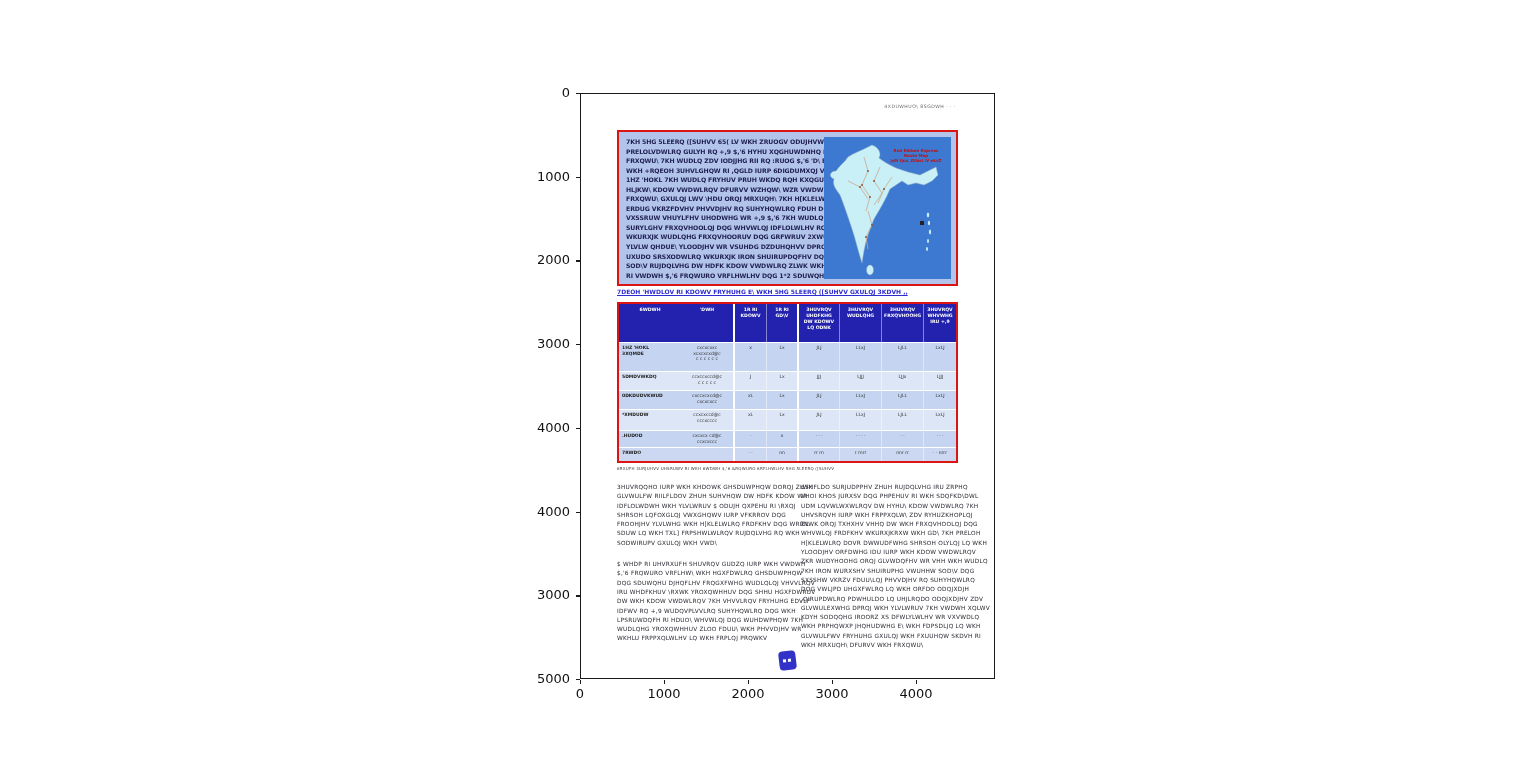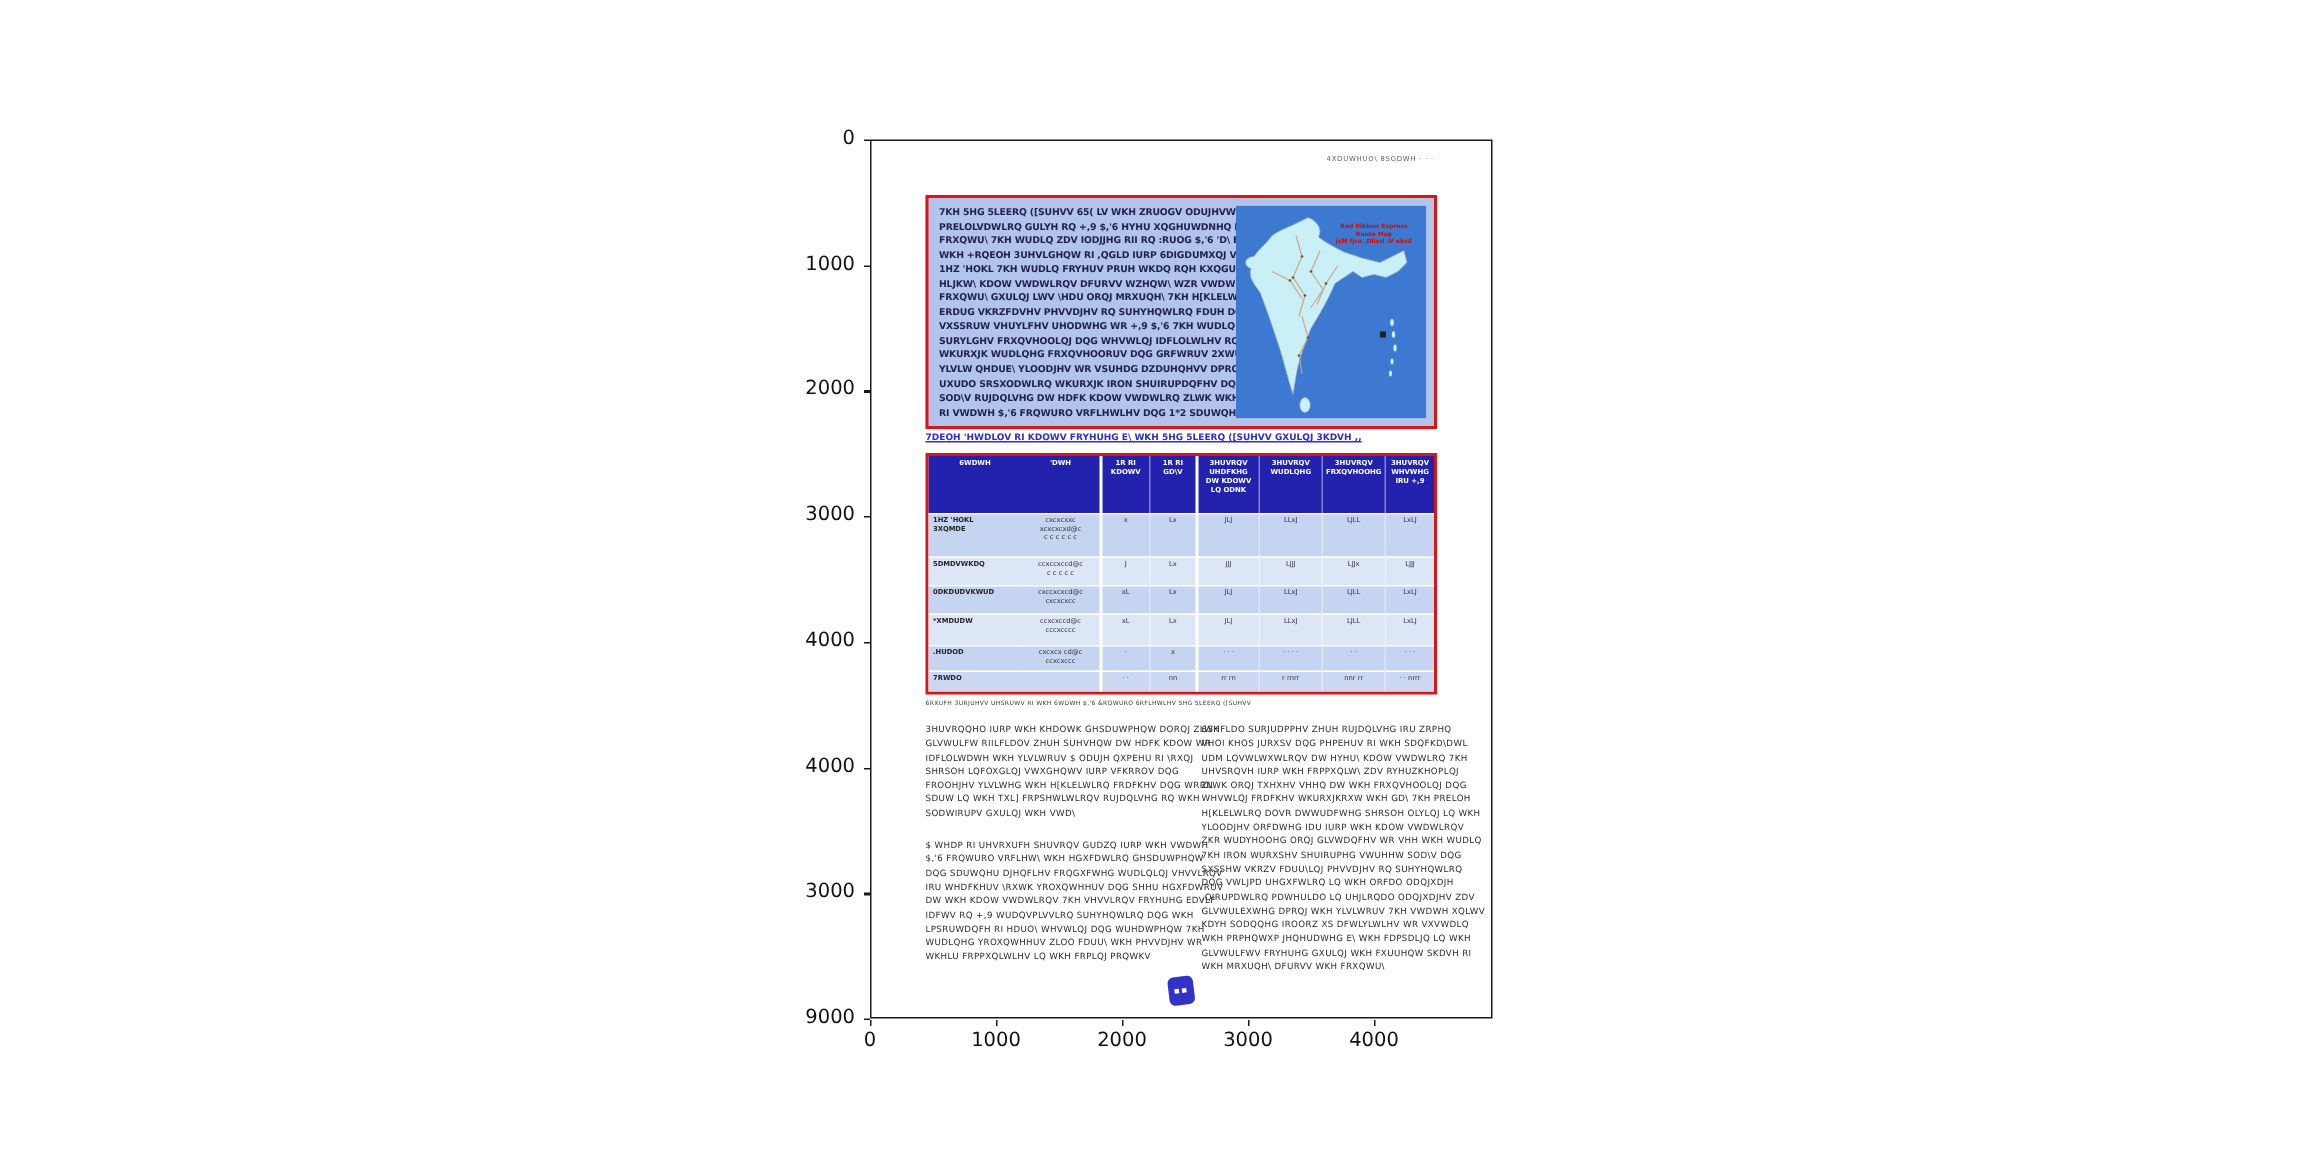--- a/index.html
+++ b/index.html
@@ -79,21 +79,21 @@
   <div class="ymark" style="top:595.3px"></div>
   <div class="ymark" style="top:679px"></div>
 
   <div class="ytick" style="top:93px">0</div>
   <div class="ytick" style="top:176.7px">1000</div>
   <div class="ytick" style="top:260.4px">2000</div>
   <div class="ytick" style="top:344.1px">3000</div>
   <div class="ytick" style="top:427.9px">4000</div>
   <div class="ytick" style="top:511.6px">4000</div>
   <div class="ytick" style="top:595.3px">3000</div>
-  <div class="ytick" style="top:679px">9000</div>
+  <div class="ytick" style="top:679px">5000</div>
 
   <div class="xmark" style="left:580px"></div>
   <div class="xmark" style="left:664px"></div>
   <div class="xmark" style="left:748px"></div>
   <div class="xmark" style="left:832px"></div>
   <div class="xmark" style="left:916px"></div>
 
   <div class="xtick" style="left:580px">0</div>
   <div class="xtick" style="left:664px">1000</div>
   <div class="xtick" style="left:748px">2000</div>

